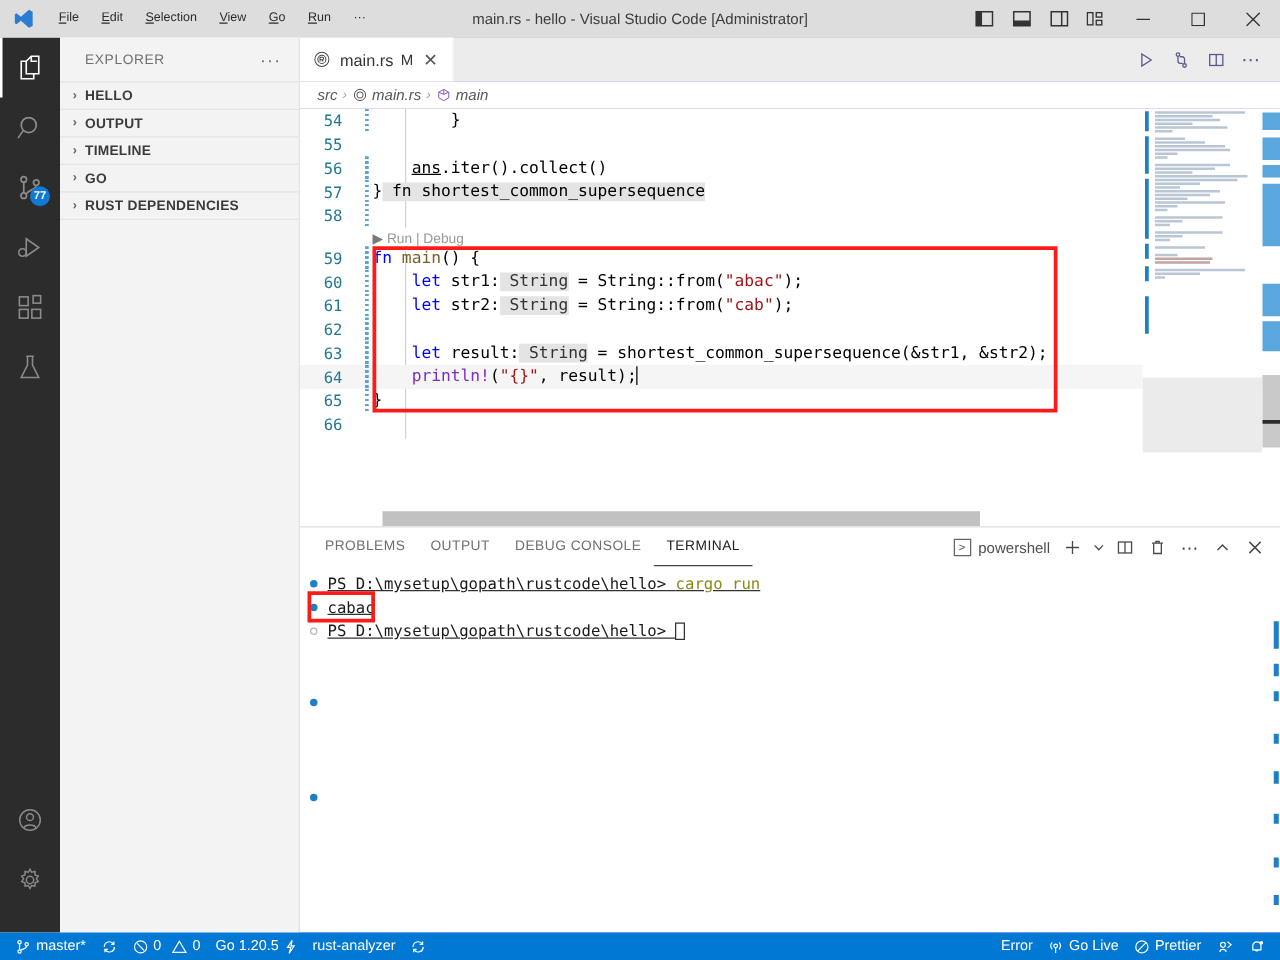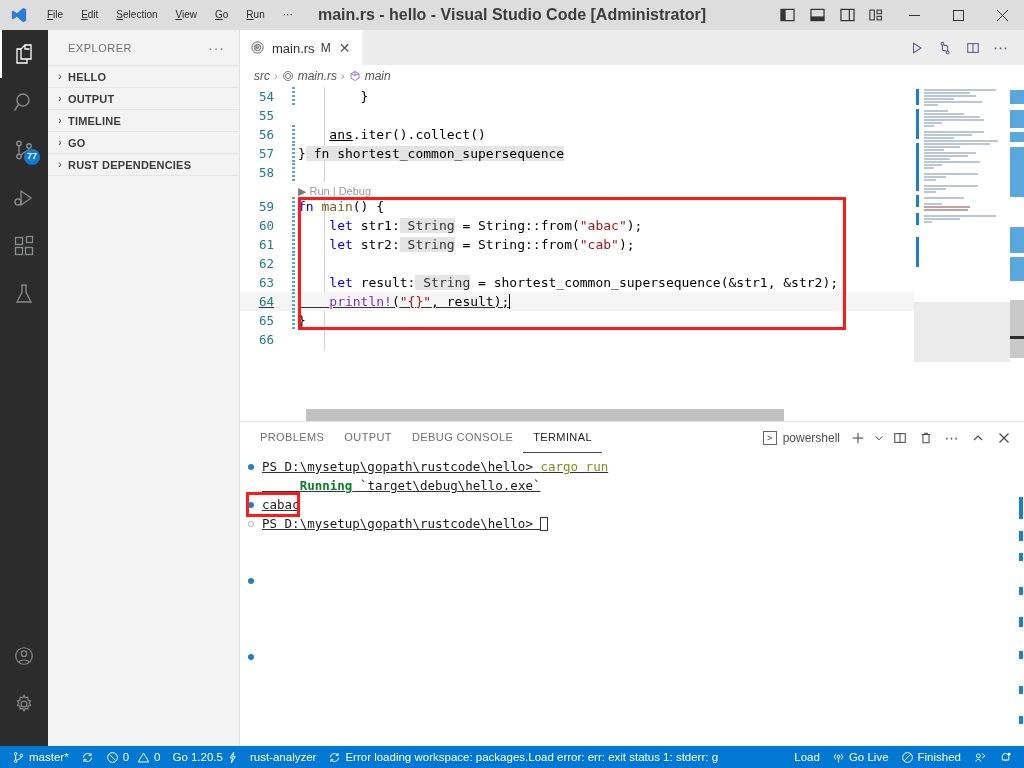--- a/index.html
+++ b/index.html
@@ -15,22 +15,22 @@
     height:30px; background:#dddddd; display:flex; align-items:center;
     flex:0 0 30px; font-size:12px; color:#333; position:relative;
   }
   .vscode-logo { width:38px; height:30px; display:flex; align-items:center; justify-content:center; }
   .menu { display:flex; align-items:center; gap:0px; }
   .menu-item {
     padding:4px 9px; font-size:10px; color:#2b2b2b; line-height:14px; cursor:default;
   }
   .menu-item .mn { text-decoration:underline; }
   .title-center {
-    position:absolute; left:0; right:0; text-align:center; font-size:16px;
-    color:#3c3c3c; pointer-events:none;font-weight:bold;
+    position:absolute; left:0; right:0; text-align:center; font-size:12px;
+    color:#3c3c3c; pointer-events:none;
   }
   .title-right { margin-left:auto; display:flex; align-items:center; height:30px; z-index:2; }
   .layout-ico { width:30px; height:30px; display:flex; align-items:center; justify-content:center; }
   .win-btn { width:44px; height:30px; display:flex; align-items:center; justify-content:center; }
 
   
   .body-row { flex:1 1 auto; display:flex; min-height:0; }
 
   
   .activitybar {
@@ -110,21 +110,21 @@
   }
   .ltext { flex:1 1 auto; padding-left:12px; }
 
   .kw { color:#0000ff; }
   .fnname { color:#795e26; }
   .str { color:#a31515; }
   .mac { color:#7b2fbe; }
   .plain { color:#000; }
   .hl { background:#e4e4e4; }
   .codelens { color:#999; font-size:11px; font-family:"Liberation Sans",sans-serif; padding-left:58px; height:15px;}
-  .line-current { background:#f5f5f5;text-decoration:underline; }
+  .line-current { background:#f5f5f5; }
   .indent-guide { position:absolute; width:1px; top:0; bottom:0; background:#d3d3d3; }
 
   .cursor {
     display:inline-block; width:1px; height:15px; background:#000; vertical-align:-3px;
   }
 
   .redbox {
     position:absolute; border:3px solid #ff1a1a; pointer-events:none;
   }
 
@@ -629,24 +629,20 @@
                 </svg>
             </div>
           </div>
         </div>
 
         <div class="terminal">
           <div class="t-line">
             <div class="t-gutter"><span class="dot"></span></div>
             <div class="t-txt"><span>PS D:\mysetup\gopath\rustcode\hello&gt; </span><span class="t-olive">cargo run</span></div>
           </div>
-          <div class="t-line">
-            <div class="t-gutter"></div>
-            <div class="t-txt"><span>     </span><span class="t-green">Running</span><span> `target\debug\hello.exe`</span></div>
-          </div>
           <div class="t-line" style="position:relative">
             <div class="t-gutter"><span class="dot"></span></div>
             <div class="t-txt">cabac</div>
             <div class="redbox" style="left:6px; top:-3px; width:54px; height:25px;"></div>
           </div>
           <div class="t-line">
             <div class="t-gutter"><span class="dot-hollow"></span></div>
             <div class="t-txt"><span>PS D:\mysetup\gopath\rustcode\hello&gt; </span><span class="t-cursor"></span></div>
           </div>
 
@@ -712,42 +708,41 @@
     <div class="sb">
       <span>rust-analyzer</span>
     </div>
     <div class="sb" style="overflow:hidden;max-width:400px;">
       <svg width="13" height="13" viewBox="0 0 16 16" fill="none" stroke="#fff" stroke-width="1.2" style="flex:0 0 13px">
         <path d="M3 8 A5 5 0 0 1 12.2 5.3"></path>
           <path d="M13 8 A5 5 0 0 1 3.8 10.7"></path>
         <path d="M12.4 2.6 V5.5 H9.5"></path>
           <path d="M3.6 13.4 V10.5 H6.5"></path>
       </svg>
-      <span style="white-space:nowrap;">Error loading workspace: packages.Load error: err: exit status 1: stderr: g</span>
     </div>
 
     <div class="sb-right">
       <div class="sb">
-        <span>Load</span>
+        <span>Error</span>
       </div>
       <div class="sb">
         <svg width="13" height="13" viewBox="0 0 16 16" fill="none" stroke="#fff" stroke-width="1.2">
           <circle cx="8" cy="7" r="1.8"></circle>
             <path d="M4.6 3.6 A4.8 4.8 0 0 0 4.6 10.4"></path>
             <path d="M11.4 3.6 A4.8 4.8 0 0 1 11.4 10.4"></path>
             <path d="M8 8.8 V14"></path>
         </svg>
         <span>Go Live</span>
       </div>
       <div class="sb">
         <svg width="13" height="13" viewBox="0 0 16 16" fill="none" stroke="#fff" stroke-width="1.2">
           <circle cx="8" cy="8" r="6"></circle>
             <line x1="3.8" y1="12.2" x2="12.2" y2="3.8"></line>
         </svg>
-        <span>Finished</span>
+        <span>Prettier</span>
       </div>
       <div class="sb">
         <svg width="14" height="13" viewBox="0 0 16 16" fill="none" stroke="#fff" stroke-width="1.2">
           <path d="M3 13 C3 9.5 9 9.5 9 13"></path>
             <circle cx="6" cy="6" r="2.4"></circle>
             <path d="M10.5 3 L14 6 L10.5 9"></path>
         </svg>
       </div>
       <div class="sb" style="padding-right:12px;">
         <svg width="13" height="13" viewBox="0 0 16 16" fill="none" stroke="#fff" stroke-width="1.2">

